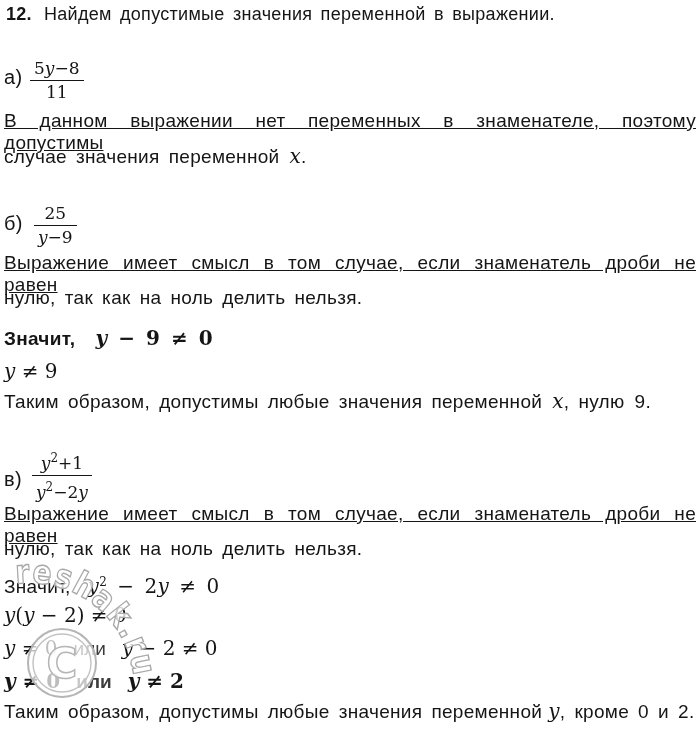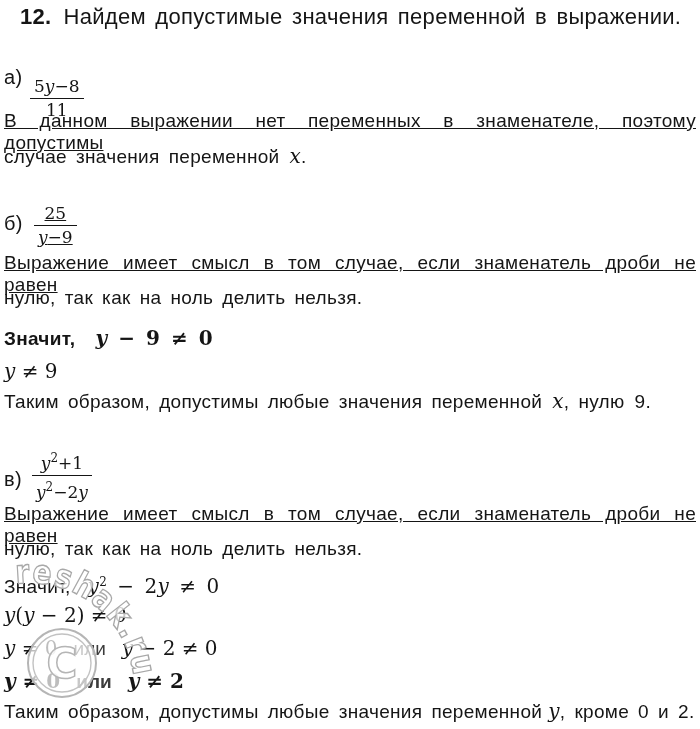--- a/index.html
+++ b/index.html
@@ -19,21 +19,21 @@
     line-height: 22px;
     white-space: nowrap;
   }
   .just {
     width: 692px;
     white-space: normal;
     text-align: justify;
     text-align-last: justify;
     text-decoration: underline;
   }
-  .heading { left: 20px; top: 4px; font-size: 22px; letter-spacing: 0.3px; word-spacing: 3px; }
+  .heading { left: 6px; top: 4px; font-size: 18px; letter-spacing: 0.3px; word-spacing: 3px; }
   .bold { font-weight: 700; margin-right: 12px; }
   .plabel { font-size: 20px; letter-spacing: 0.3px; }
   
   .math, .mn, .mi { font-family: "DejaVu Serif", serif; }
   .math { font-size: 20px; line-height: 24px; white-space: nowrap; }
   .mi { font-style: italic; }
   .mn { font-style: normal; }
   .sup { font-size: 12px; vertical-align: 7px; }
   .frac { display: inline-block; text-align: center; font-size: 17px; line-height: 21px; }
   .frac .num { border-bottom: 1.6px solid #151515; padding: 0 4px 1px 4px; }
@@ -57,29 +57,29 @@
   }
 </style>
 </head>
 <body>
 
 <div>
 
   <div class="abs heading"><span class="bold">12.</span><span>Найдем допустимые значения переменной в выражении.</span></div>
 
   <div class="abs plabel" style="left:4px; top:66px;">а)</div>
-  <div class="abs frac" style="left:30px; top:58px;margin-top:18px;">
+  <div class="abs frac" style="left:30px; top:58px;">
     <div class="num"><span class="mn">5</span><span class="mi">y</span><span class="mn">−8</span></div>
     <div class="den mn">11</div>
   </div>
   <div class="abs ru just" style="left:4px; top:110px;">В данном выражении нет переменных в знаменателе, поэтому допустимы</div>
   <div class="abs ru" style="left:4px; top:144px;"><span>случае значения переменной</span><span class="math mi gap-l">x</span><span>.</span></div>
 
   <div class="abs plabel" style="left:4px; top:212px;">б)</div>
-  <div class="abs frac" style="left:34px; top:203px;text-decoration:underline;">
+  <div class="abs frac" style="left:34px; top:203px;">
     <div class="num mn">25</div>
     <div class="den"><span class="mi">y</span><span class="mn">−9</span></div>
   </div>
   <div class="abs ru just" style="left:4px; top:252px;">Выражение имеет смысл в том случае, если знаменатель дроби не равен</div>
   <div class="abs ru" style="left:4px; top:287px;">нулю, так как на ноль делить нельзя.</div>
   <div class="abs ru" style="left:4px; top:326px;font-weight:bold;"><span>Значит,</span><span class="math eq-after-znachit-b"><span class="mi">y</span><span> − 9 ≠ 0</span></span></div>
   <div class="abs math" style="left:4px; top:359px;"><span class="mi">y</span><span> ≠ 9</span></div>
   <div class="abs ru" style="left:4px; top:389px;"><span>Таким образом, допустимы любые значения переменной</span><span class="math mi gap-l">x</span><span>, нулю</span><span class="gap-l">9.</span></div>
 
   <div class="abs plabel" style="left:4px; top:468px;">в)</div>

